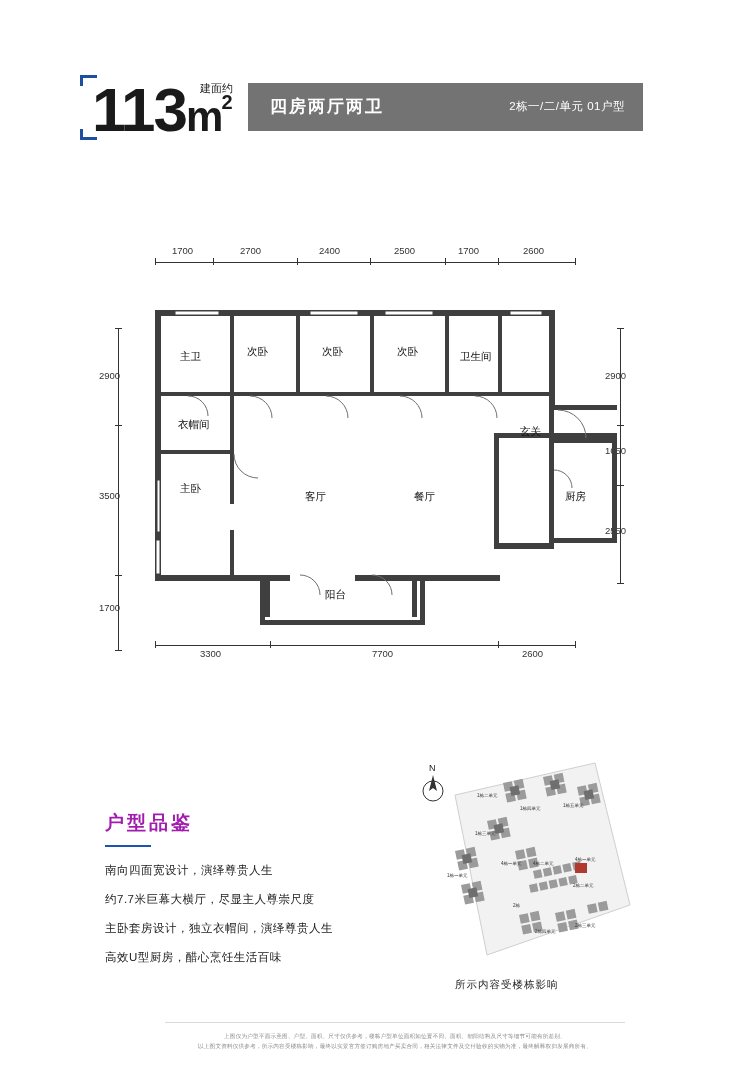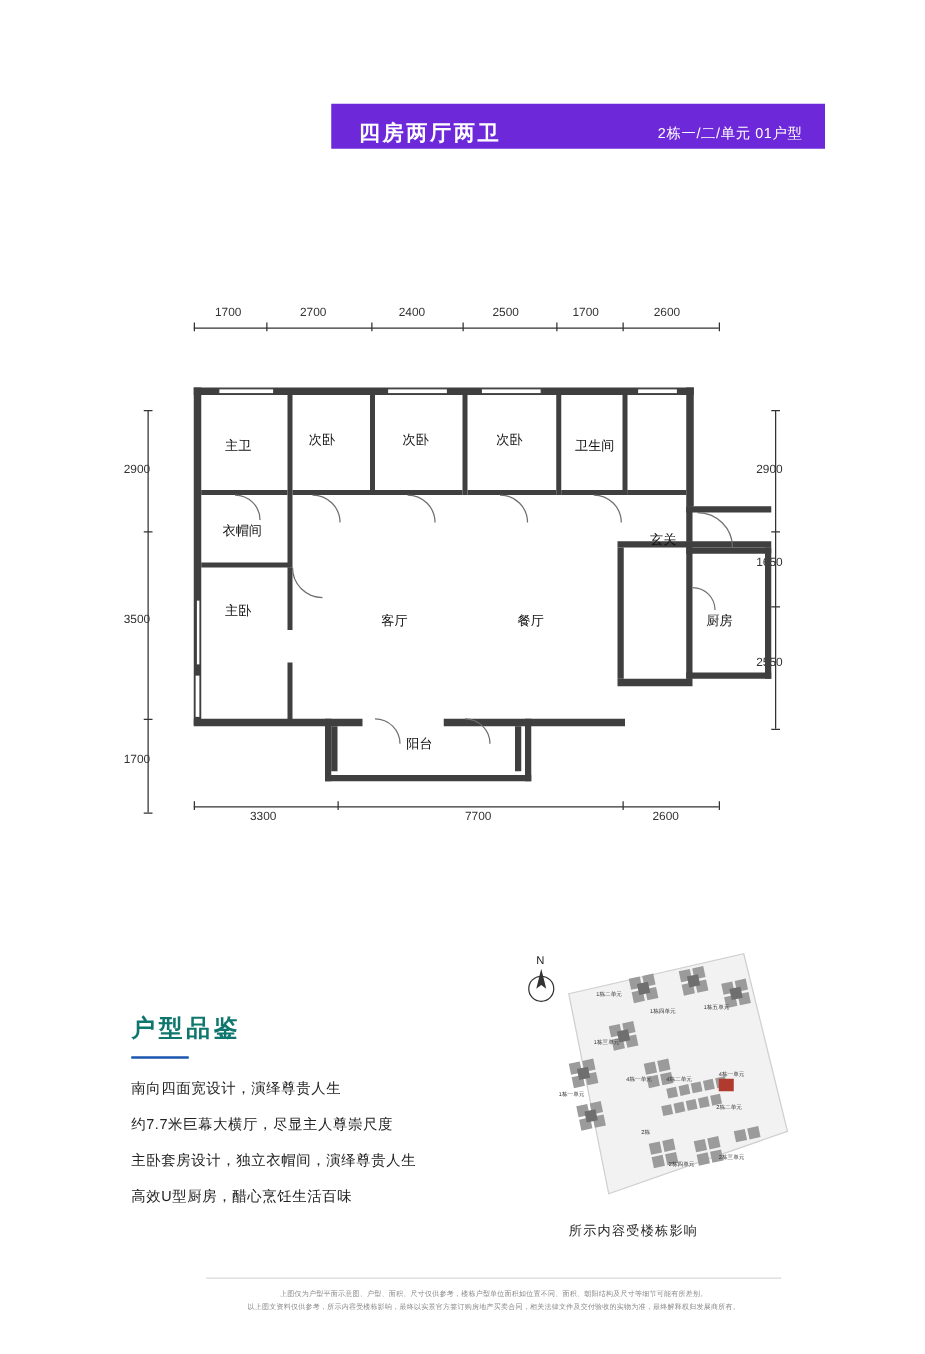--- a/index.html
+++ b/index.html
@@ -10,56 +10,64 @@
   }
   
   .header{position:absolute;left:80px;top:75px;width:580px;height:65px;}
   .hdr-left{position:absolute;left:0;top:0;width:180px;height:65px;}
   .hdr-bracket{position:absolute;left:0;top:0;width:14px;height:8px;border-left:3px solid #1b4fa0;border-top:3px solid #1b4fa0;}
   .hdr-bracket-b{position:absolute;left:0;bottom:0;width:14px;height:8px;border-left:3px solid #1b4fa0;border-bottom:3px solid #1b4fa0;}
   .big-num{position:absolute;left:12px;top:-8px;font-size:62px;font-weight:bold;letter-spacing:-2px;color:#1a1a1a;line-height:70px;}
   .unit-m{font-size:42px;font-weight:bold;}
   .sup{font-size:20px;vertical-align:super;font-weight:bold;}
   .built-label{position:absolute;left:120px;top:6px;font-size:11px;color:#1a1a1a;letter-spacing:0px;}
-  .hdr-bar{position:absolute;left:185px;top:8px;width:395px;height:36px;background:#6d28d9;}
+  .hdr-bar{position:absolute;left:168px;top:8px;width:395px;height:48px;background:#737373;}
   .hdr-bar-title{position:absolute;left:22px;top:12px;color:#fff;font-size:17px;font-weight:bold;letter-spacing:2px;}
   .hdr-bar-sub{position:absolute;right:18px;top:16px;color:#fff;font-size:11.5px;letter-spacing:.5px;text-align:center;}
 
   
   .plan{position:absolute;left:100px;top:240px;width:540px;height:420px;}
   .dim-text{position:absolute;font-size:9.5px;color:#333;}
   .tick-h{position:absolute;height:1px;background:#333;}
   .tick-v{position:absolute;width:1px;background:#333;}
   .cap{position:absolute;width:1px;height:7px;background:#333;}
   .capv{position:absolute;height:1px;width:7px;background:#333;}
 
   .walls{position:absolute;left:0;top:0;}
   .room-label{position:absolute;font-size:10.5px;color:#111;white-space:nowrap;}
 
   
   .feat{position:absolute;left:105px;top:810px;width:330px;}
-  .feat-title{font-size:19px;font-weight:bold;letter-spacing:3px;color:#0f766e;}
+  .feat-title{font-size:19px;font-weight:bold;letter-spacing:3px;color:#a21caf;}
   .feat-rule{width:46px;height:2px;background:#1b55b0;margin:9px 0 16px 0;}
   .feat-line{font-size:11.5px;color:#222;margin-bottom:14px;letter-spacing:.5px;}
 
   
   .sitemap{position:absolute;left:415px;top:755px;width:220px;height:245px;}
   .sm-caption{position:absolute;left:455px;top:978px;font-size:10.5px;color:#222;letter-spacing:1px;}
   .compass{position:absolute;left:418px;top:765px;width:34px;height:40px;}
   .compass .n{position:absolute;left:11px;top:-2px;font-size:9px;}
 
   
   .footer{position:absolute;left:165px;top:1022px;width:460px;text-align:center;}
   .footer-rule{width:460px;height:1px;background:#d9d9d9;margin-bottom:8px;}
   .footer-line{font-size:5.6px;color:#8a8a8a;line-height:10px;letter-spacing:.2px;}
 </style>
 </head>
 <body>
 
 <div class="header">
+  <div class="hdr-left">
+    <div class="hdr-bracket"></div>
+    <div class="hdr-bracket-b"></div>
+    <div class="big-num">
+      <span>113</span><span class="unit-m">m</span><span class="sup">2</span>
+    </div>
+    <div class="built-label">建面约</div>
+  </div>
   <div class="hdr-bar">
     <div class="hdr-bar-title">四房两厅两卫</div>
     <div class="hdr-bar-sub">2栋一/二/单元 01户型</div>
   </div>
 </div>
 
 <div class="plan">
 
   <div class="tick-h" style="left:55px;top:22px;width:420px;"></div>
   <div class="cap" style="left:55px;top:18px;"></div>

